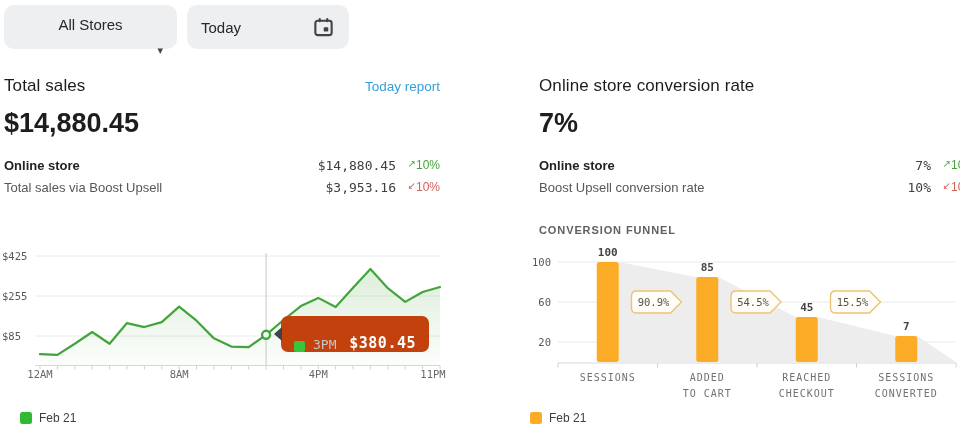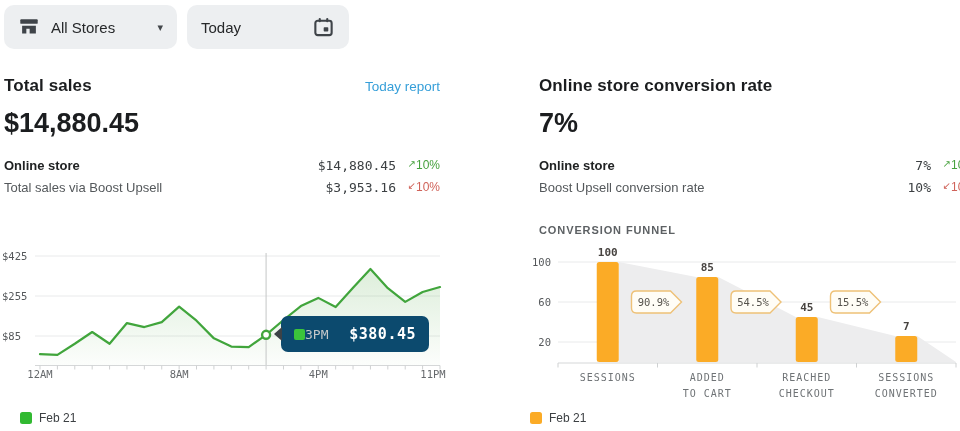--- a/index.html
+++ b/index.html
@@ -9,31 +9,31 @@
     font-family:"Liberation Sans",sans-serif;
     -webkit-font-smoothing:antialiased;
   }
 
   
   .pill{
     position:absolute;top:5px;height:44px;background:#edeff1;border-radius:10px;
     display:flex;align-items:center;box-sizing:border-box;padding:0 14px;
     color:#26282a;font-size:15px;font-weight:500;
   }
-  .pill1{left:4px;width:173px;gap:11px;}
+  .pill1{left:4px;width:173px;gap:11px;flex-direction:column;}
   .pill2{left:187px;width:162px;justify-content:space-between;}
   .pill svg{display:block;}
   .chev{color:#43474b;font-size:11px;margin-left:auto;}
 
   
   .panel{position:absolute;top:76px;width:436px;}
   .panel-left{left:4px;}
   .panel-right{left:539px;}
   .panel-header{display:flex;align-items:baseline;justify-content:space-between;}
-  .panel-title{font-size:17px;font-weight:700;color:#1b1d1f;letter-spacing:.1px;}
+  .panel-title{font-size:17px;font-weight:400;color:#1b1d1f;letter-spacing:.1px;}
   .view-report{font-size:13.5px;color:#369fd9;text-decoration:none;}
   .big-value{margin-top:12px;font-size:27px;font-weight:700;color:#1b1d1f;}
   .rows{margin-top:15px;}
   .metric-row{display:flex;align-items:center;height:22px;font-size:13px;color:#54585b;}
   .metric-row .lbl{flex:1;}
   .metric-row.first .lbl{font-weight:700;color:#202223;}
   .metric-row .val{font-family:"DejaVu Sans Mono",monospace;color:#3c4043;font-size:13px;}
   .delta{width:44px;text-align:right;font-family:Liberation Sans, sans-serif;font-size:12px;}
   .delta .arr{font-size:10px;position:relative;top:-2px;}
   .delta.up{color:#47a13e;}
@@ -46,22 +46,22 @@
   #funnel-chart{left:520px;top:240px;}
   text.ax{font-family:"DejaVu Sans Mono",monospace;font-size:10.5px;fill:#55585b;}
   text.axl{font-family:"DejaVu Sans Mono",monospace;font-size:10.5px;fill:#66696c;}
   text.cat{font-family:"DejaVu Sans Mono",monospace;font-size:10px;fill:#6f7376;letter-spacing:1px;}
   text.bval{font-family:"DejaVu Sans Mono",monospace;font-size:11px;font-weight:700;fill:#474340;}
   text.badge-t{font-family:"DejaVu Sans Mono",monospace;font-size:10.5px;fill:#55524c;}
 
   
   .tooltip{
     position:absolute;left:281px;top:316px;width:148px;height:36px;
-    background:#0c4a6e;border-radius:7px;display:flex;align-items:center;
-    padding:0 13px;box-sizing:border-box;
+    background:#c2410c;border-radius:7px;display:flex;align-items:flex-end;
+    padding:0 13px;box-sizing:border-box;gap:8px;
   }
   .tt-caret{
     position:absolute;left:-7px;top:11px;width:0;height:0;
     border-top:7px solid transparent;border-bottom:7px solid transparent;
     border-right:8px solid #3c4247;
   }
   .tt-swatch{width:11px;height:11px;border-radius:2px;background:#3bc43b;flex:0 0 auto;}
   .tt-time{font-family:"DejaVu Sans Mono",monospace;font-size:13px;color:#c4c7c9;}
   .tt-value{margin-left:auto;font-family:"DejaVu Sans Mono",monospace;font-size:15px;font-weight:700;color:#ffffff;letter-spacing:.5px;}
 

